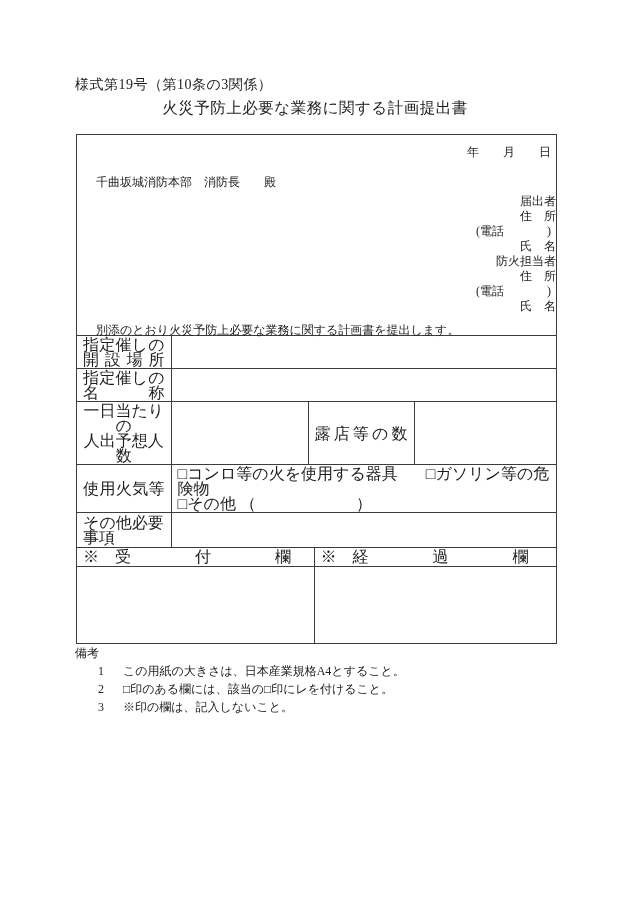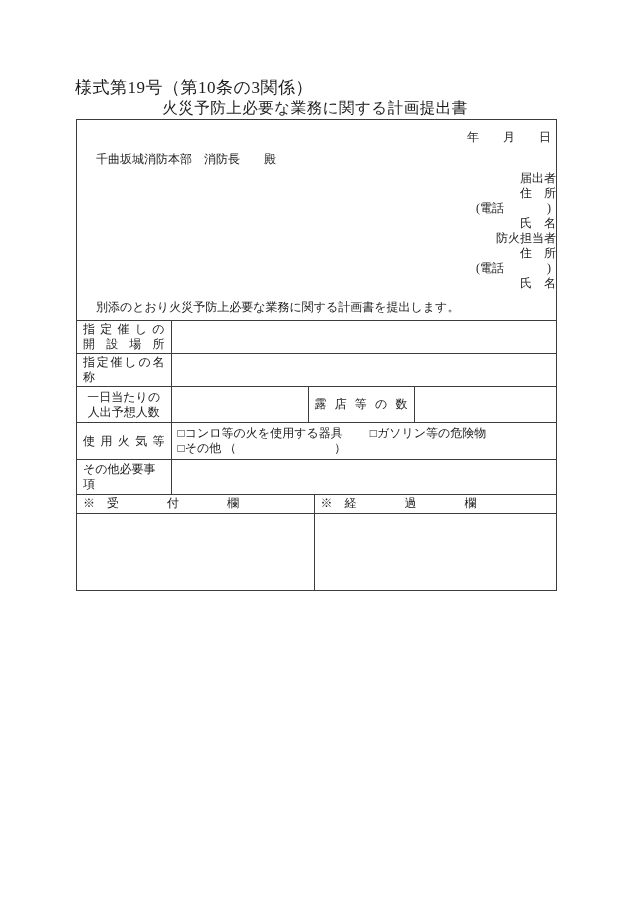--- a/index.html
+++ b/index.html
@@ -11,64 +11,64 @@
     background: #ffffff;
     font-family: "Liberation Serif", "DejaVu Serif", serif;
     color: #1c1c1c;
     font-size: 12px;
     overflow: hidden;
   }
   .form-number {
     position: absolute;
     left: 75px;
     top: 76px;
-    font-size: 17px;
+    font-size: 14px;
     letter-spacing: 0.5px;
   }
   .doc-title {
     position: absolute;
     top: 98px;
     left: 0;
     width: 100%;
     text-align: center;
     font-size: 15.5px;
     letter-spacing: 0.5px;
   }
   .form-box {
     position: absolute;
     left: 76px;
-    top: 119px;
+    top: 134px;
     width: 481px;
     border: 1px solid #3c3c3c;
     background: #fff;
   }
   
   .top-section { height: 200px; line-height: 15px; }
   .date-line { text-align: right; padding: 10px 5px 0 0; }
-  .addressee { margin: 7px 0 0 19px; }
+  .addressee { margin: 15px 0 0 19px; }
   .applicant-block { margin-top: 4px; text-align: right; }
   .ind-1 { margin-left: 277px; }
   .ind-2 { margin-left: 289px; }
   .ind-0 { margin-left: 269px; }
   .tel-line {
     margin-left: 399px;
     width: 75px;
     display: flex;
     justify-content: space-between;
     gap: 40px;
   }
   .statement { margin: 9px 0 0 19px; }
   
   .sect { border-top: 1px solid #3c3c3c; }
   table.formtable {
     width: 100%;
     border-collapse: collapse;
     border-style: hidden; 
     table-layout: fixed;
-    font-size: 12px;
+    font-size: 16px;
   }
   table.formtable td {
     border: 1px solid #3c3c3c;
     vertical-align: middle;
     padding: 1px 6px;
     line-height: 15px;
   }
   .just { text-align: justify; text-align-last: justify; }
   .cent { text-align: center; }
   td.lbl { padding: 1px 7px; }
@@ -192,14 +192,29 @@
         <tr class="blank-row">
           <td></td>
           <td></td>
         </tr>
       </tbody>
         </table>
     </div>
 
   </div>
 
+  <div class="notes">
+    <div class="notes-title">備考</div>
+    <div class="note-line">
+      <span class="note-no">1</span>
+      <span class="note-text">この用紙の大きさは、日本産業規格A4とすること。</span>
+    </div>
+    <div class="note-line">
+      <span class="note-no">2</span>
+      <span class="note-text">□印のある欄には、該当の□印にレを付けること。</span>
+    </div>
+    <div class="note-line">
+      <span class="note-no">3</span>
+      <span class="note-text">※印の欄は、記入しないこと。</span>
+    </div>
+  </div>
 
 </div>
 
 </body></html>

